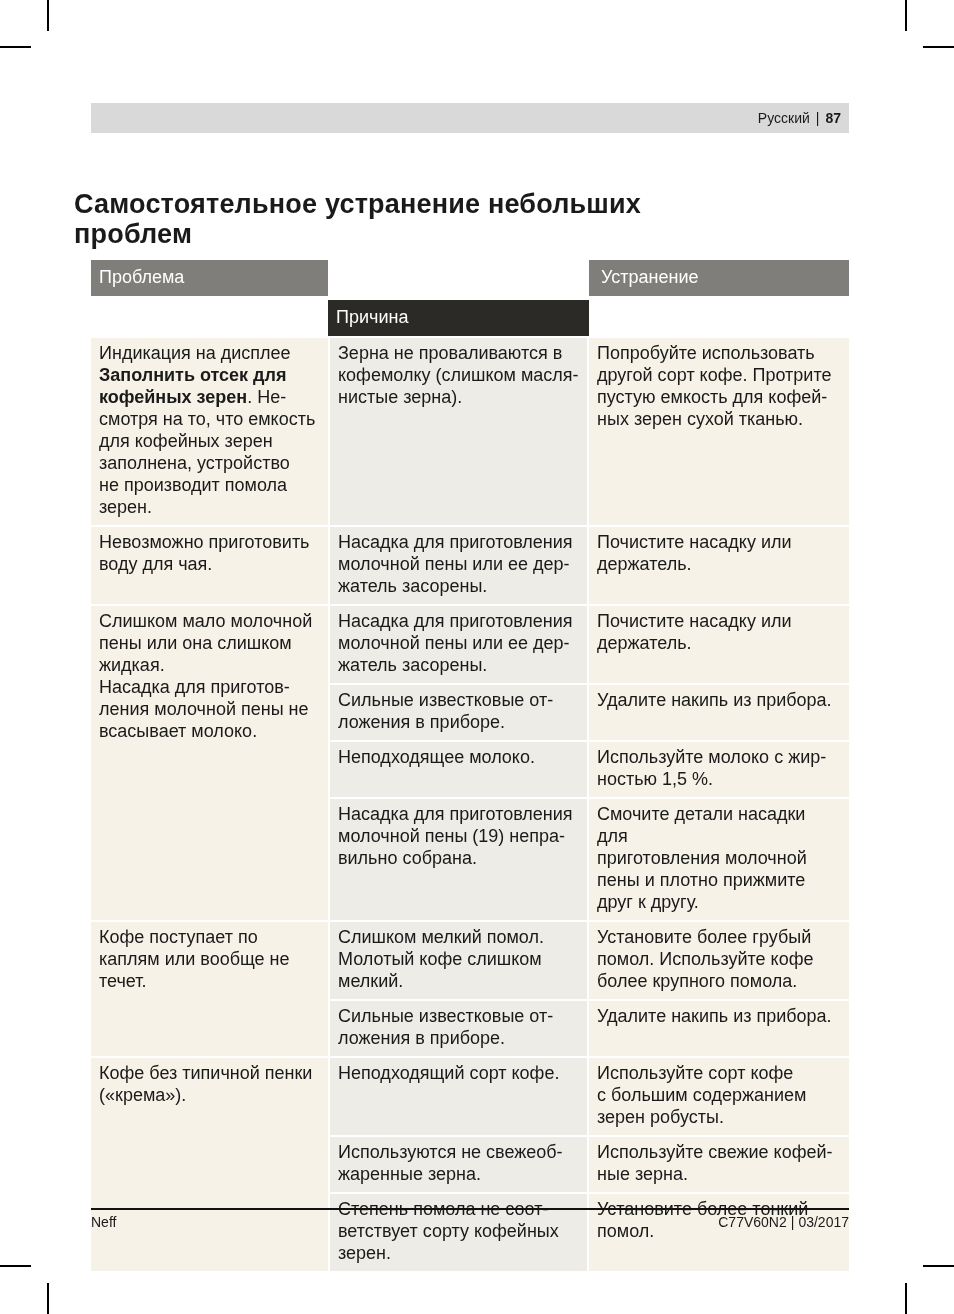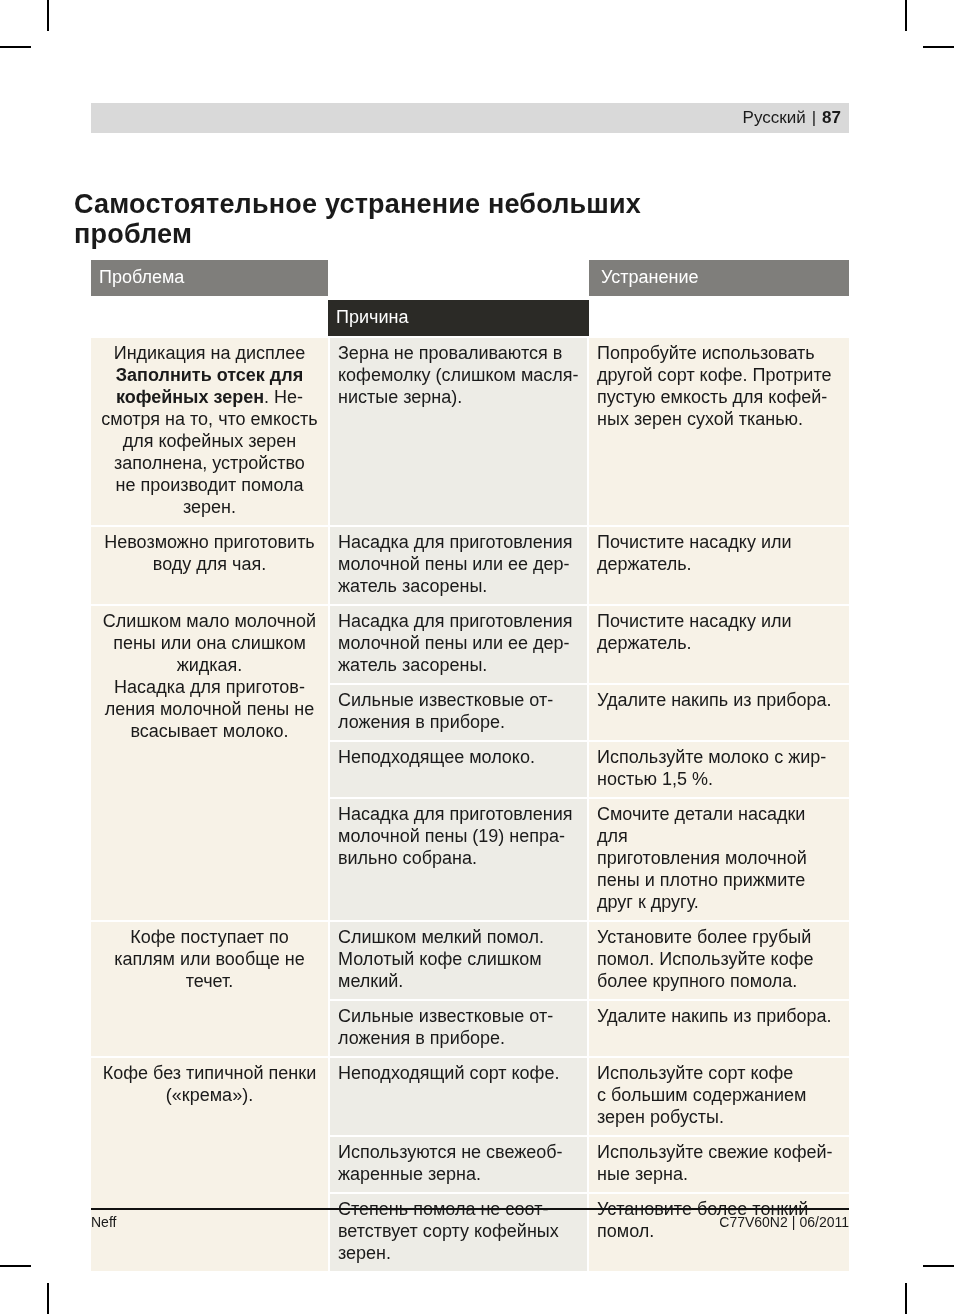--- a/index.html
+++ b/index.html
@@ -27,21 +27,21 @@
   
   .header-bar {
     position: absolute;
     left: 91px; top: 103px;
     width: 758px; height: 30px;
     background: #d9d9d9;
     display: flex;
     align-items: center;
     justify-content: flex-end;
     padding-right: 8px;
-    font-size: 17px;
+    font-size: 14px;
   }
   .header-bar .divider { margin: 0 6px; }
   .header-bar .pagenum { font-weight: bold; }
 
   
   .doc-title {
     position: absolute;
     left: 74px; top: 189px;
     width: 758px;
     font-size: 27px;
@@ -73,21 +73,21 @@
     border-spacing: 0;
     font-size: 18px;
     line-height: 22px;
   }
   table.troubleshoot td {
     vertical-align: top;
     padding: 4px 8px 7px 8px;
     white-space: pre-line;
     border-top: 2px solid #ffffff;
   }
-  td.c-problem { width: 237px; background: #f7f2e7; text-align: center; }
+  td.c-problem { width: 237px; background: #f7f2e7; }
   td.c-cause   { width: 261px; background: #edece6;
                  border-left: 2px solid #ffffff; border-right: 2px solid #ffffff; }
   td.c-remedy  { width: 260px; background: #f7f2e7; }
   td strong { font-weight: bold; }
 
   
   .footer-rule {
     position: absolute;
     left: 91px; top: 1208px;
     width: 758px; height: 2px;
@@ -241,17 +241,17 @@
 помол.</td>
         </tr>
       </tbody>
     </table>
   </div>
 
   <div class="footer-rule"></div>
   <div class="footer-row">
     <span>Neff</span>
     <span>
-      <span>C77V60N2</span><span class="divider">|</span><span>06/2011</span>
+      <span>C77V60N2</span><span class="divider">|</span><span>03/2017</span>
     </span>
   </div>
 
 </div>
 
 </body></html>

